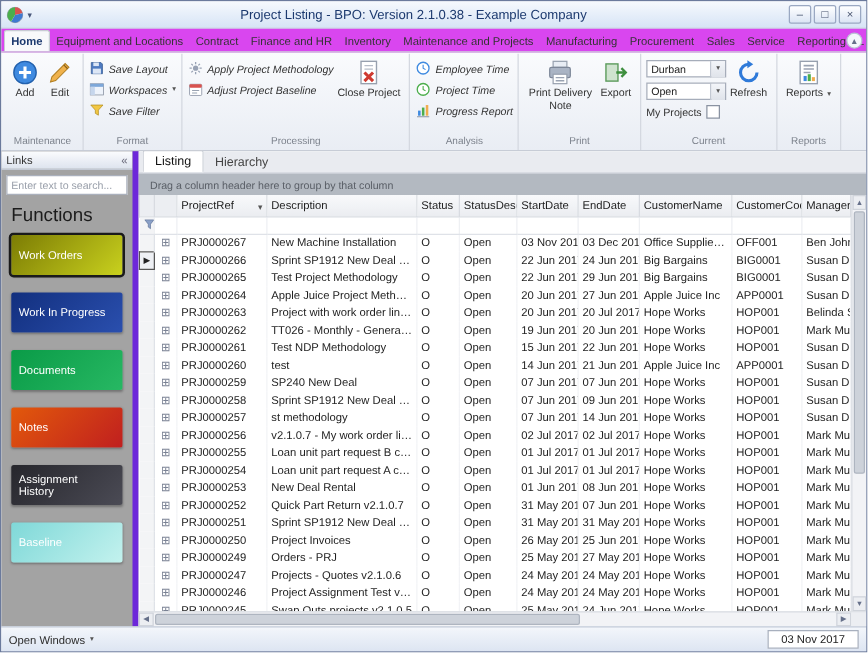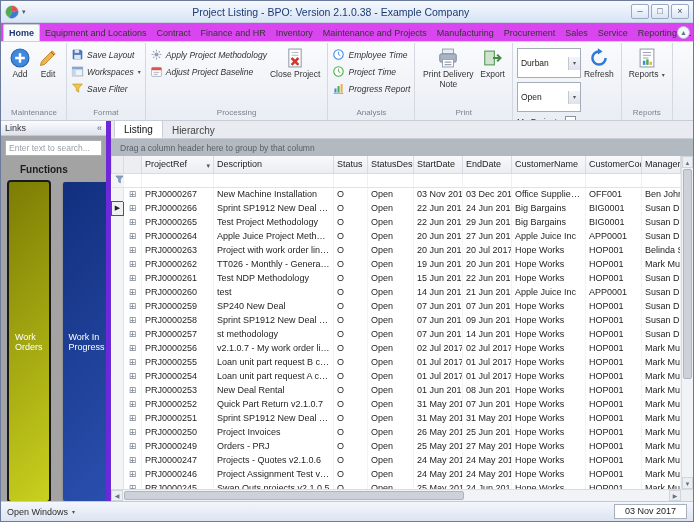--- a/index.html
+++ b/index.html
@@ -29,34 +29,34 @@
   .rgroup-label{height:13px;font-size:8px;color:#7c828c;text-align:center;line-height:12px;white-space:nowrap;}
   .bigbtn{display:flex;flex-direction:column;align-items:center;padding:2px 3px;border-radius:2px;text-align:center;cursor:default;}
   .icon22{width:22px;height:22px;margin-bottom:1px;}
   .icon22 svg{width:22px;height:22px;}
   .bigbtn-label{font-size:8.5px;color:#333;line-height:1.15;white-space:normal;max-width:52px;}
   .smallcol{display:flex;flex-direction:column;gap:4px;padding-top:3px;}
   .smallbtn{display:flex;align-items:center;gap:3px;font-size:8.5px;color:#333;white-space:nowrap;cursor:default;font-style:italic;}
   .icon14{width:13px;height:13px;flex:0 0 13px;}
   .icon14 svg{width:13px;height:13px;}
   .drop-arrow{font-size:6px;color:#555;margin-left:1px;}
-  .rselect{width:64px;height:30px;border:1px solid #a6adba;background:#fff;display:flex;align-items:center;font-size:8.5px;padding-left:3px;color:#222;}
+  .rselect{width:64px;height:14px;border:1px solid #a6adba;background:#fff;display:flex;align-items:center;font-size:8.5px;padding-left:3px;color:#222;}
   .rselect .arrow{margin-left:auto;width:12px;height:13px;background:linear-gradient(#f3f5f9,#dfe3ea);border-left:1px solid #c2c8d2;text-align:center;font-size:6px;color:#555;line-height:13px;}
   .chkrow{display:flex;align-items:center;gap:4px;font-size:8.5px;color:#333;}
   .chk{width:11px;height:11px;border:1px solid #8a93a2;background:#fff;flex:0 0 11px;}
 
   
   .main{flex:1;display:flex;min-height:0;}
   .sidebar{width:110px;flex:0 0 110px;background:#a3a3a3;border-right:5px solid #6d28d9;display:flex;flex-direction:column;overflow:hidden;}
   .links-header{height:15px;flex:0 0 15px;background:linear-gradient(#fbfcfe,#dde3ee);border-bottom:1px solid #c3c9d4;display:flex;align-items:center;font-size:9px;color:#333;padding:0 4px;}
   .links-collapse{margin-left:auto;color:#667;font-size:9px;line-height:9px;}
   .sidebar-search{margin:4px 4px 2px;height:16px;border:1px solid #aab0bc;font-size:8.5px;padding:0 3px;color:#333;font-family:"Liberation Sans","DejaVu Sans",sans-serif;}
   .sidebar-search::placeholder{color:#9aa0ab;}
-  .functions-header{font-size:10px;font-weight:bold;color:#1c1c1c;padding:6px 19px 5px;}
-  #function-tiles{flex:1;overflow:hidden;padding:2px 8px 0;display:flex;flex-direction:row;gap:14px;}
+  .functions-header{font-size:15px;font-weight:normal;color:#1c1c1c;padding:6px 8px 5px;}
+  #function-tiles{flex:1;overflow:hidden;padding:2px 8px 0;display:flex;flex-direction:column;gap:14px;}
   .tile{flex:0 0 32px;border-radius:2px;display:flex;align-items:center;padding:0 6px;font-size:9px;box-shadow:0 1px 2px rgba(0,0,0,.3);cursor:default;}
   .tile.selected{outline:2px solid #1a1a1a;}
 
   .content{flex:1;display:flex;flex-direction:column;min-width:0;background:#fff;}
   .view-tabs{height:18px;flex:0 0 18px;background:#e9ebf0;display:flex;align-items:flex-end;padding-left:3px;border-bottom:1px solid #c9cdd5;}
   .vtab{font-size:10px;padding:2.5px 9px;color:#444;}
   .vtab.active{background:#fff;border:1px solid #c9cdd5;border-bottom-color:#fff;border-radius:2px 2px 0 0;color:#111;}
   .group-panel{height:17px;flex:0 0 17px;background:#b3b9c1;font-size:8.5px;color:#595e66;display:flex;align-items:center;padding:0 9px;}
 
   .grid-row{flex:1;display:flex;min-height:0;}

